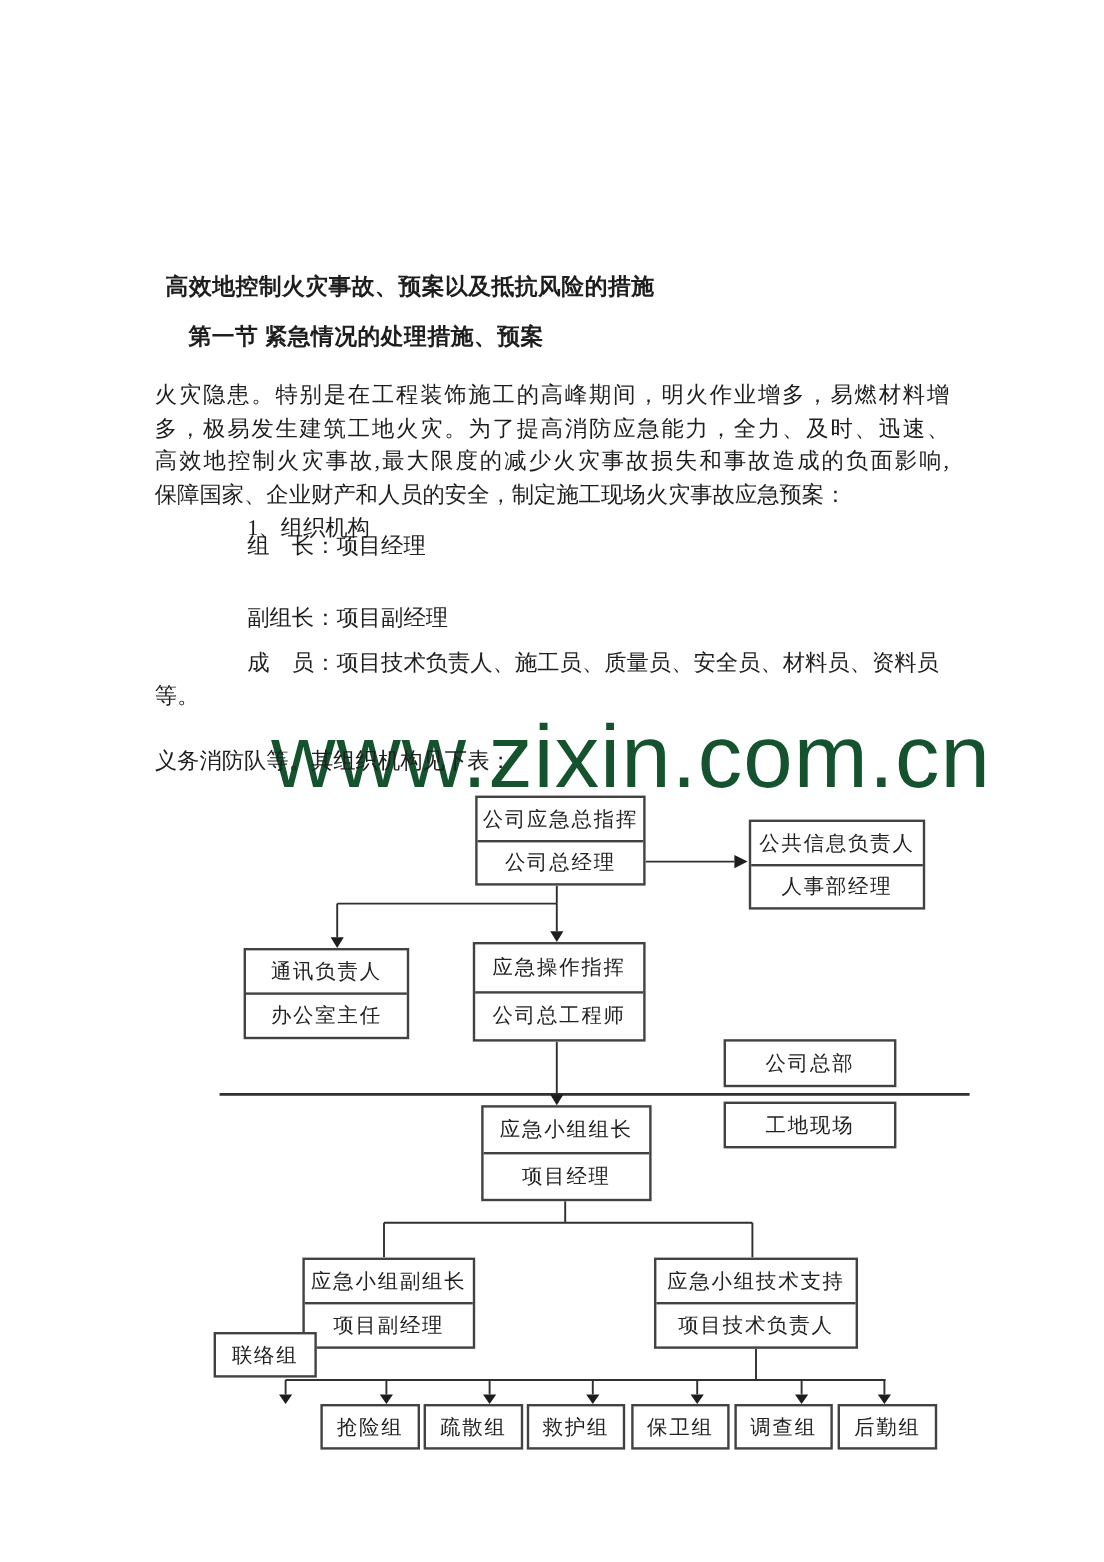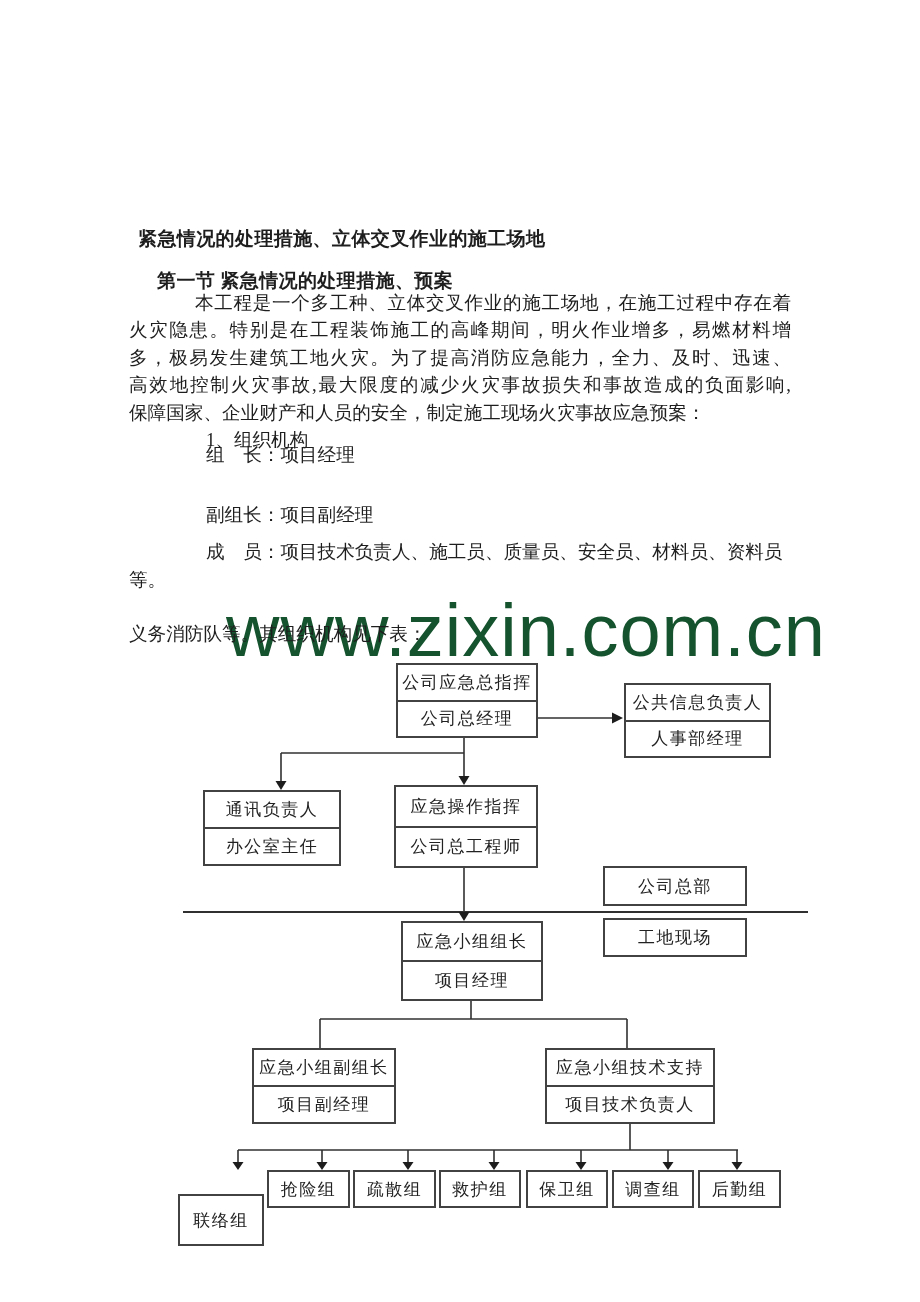--- a/index.html
+++ b/index.html
@@ -39,24 +39,23 @@
   .obox .cell + .cell{border-top:2px solid #424242;}
   .chart-svg{position:absolute;left:0;top:0;z-index:1;}
 </style>
 </head>
 <body>
 
 <div class="page">
 
   <div class="watermark">www.zixin.com.cn</div>
 
-  <div class="txt doc-title">紧急情况的处理措施、立体交叉作业的施工场地</div>
+  <div class="txt doc-title">高效地控制火灾事故、预案以及抵抗风险的措施</div>
   <div class="txt doc-heading">第一节 紧急情况的处理措施、预案</div>
 
-  <div class="pline indent1" style="top:289px">本工程是一个多工种、立体交叉作业的施工场地，在施工过程中存在着</div>
   <div class="pline" style="top:316px">火灾隐患。特别是在工程装饰施工的高峰期间，明火作业增多，易燃材料增</div>
   <div class="pline" style="top:344px">多，极易发生建筑工地火灾。为了提高消防应急能力，全力、及时、迅速、</div>
   <div class="pline" style="top:371px">高效地控制火灾事故,最大限度的减少火灾事故损失和事故造成的负面影响,</div>
   <div class="pline lastline" style="top:399px">保障国家、企业财产和人员的安全，制定施工现场火灾事故应急预案：</div>
 
   <div class="item" style="top:427px">1、组织机构</div>
   <div class="item" style="top:442px">组　长：项目经理</div>
   <div class="item" style="top:502px">副组长：项目副经理</div>
   <div class="item" style="top:539px">成　员：项目技术负责人、施工员、质量员、安全员、材料员、资料员</div>
   <div class="item flush" style="top:567px">等。</div>
@@ -136,21 +135,21 @@
   <div class="obox" style="left:252px;top:1048px;width:144px;height:76px">
     <div class="cell">应急小组副组长</div>
     <div class="cell">项目副经理</div>
   </div>
 
   <div class="obox" style="left:545px;top:1048px;width:170px;height:76px">
     <div class="cell">应急小组技术支持</div>
     <div class="cell">项目技术负责人</div>
   </div>
 
-  <div class="obox" style="left:178px;top:1194px;width:86px;height:52px">
+  <div class="obox" style="left:178px;top:1110px;width:86px;height:38px">
     <div class="cell">联络组</div>
   </div>
   <div class="obox" style="left:267px;top:1170px;width:83px;height:38px">
     <div class="cell">抢险组</div>
   </div>
   <div class="obox" style="left:353px;top:1170px;width:83px;height:38px">
     <div class="cell">疏散组</div>
   </div>
   <div class="obox" style="left:439px;top:1170px;width:82px;height:38px">
     <div class="cell">救护组</div>

